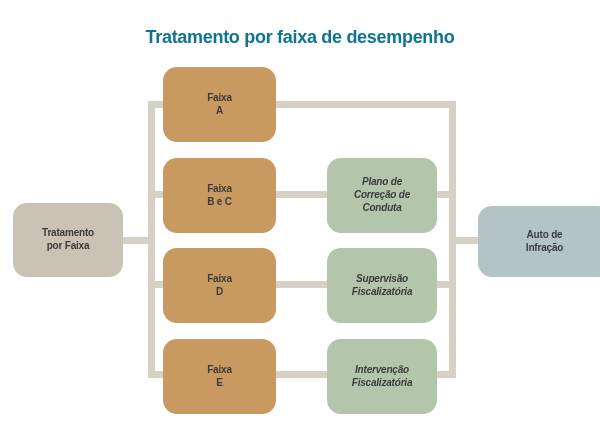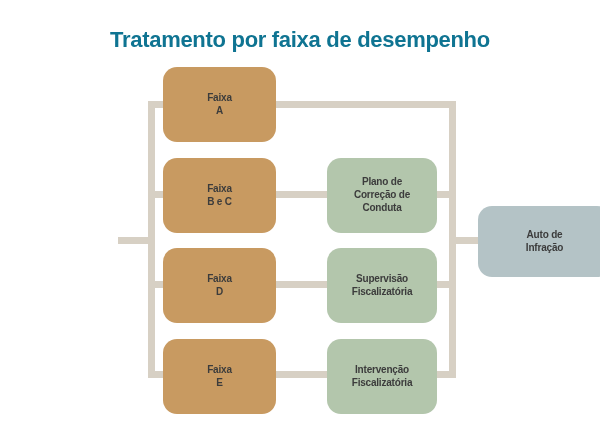--- a/index.html
+++ b/index.html
@@ -15,21 +15,21 @@
     background: #ffffff;
     overflow: hidden;
   }
   .title {
     position: absolute;
     top: 27px;
     left: 0;
     width: 100%;
     margin: 0;
     text-align: center;
-    font-size: 22px;
+    font-size: 18px;
     font-weight: bold;
     letter-spacing: -0.3px;
     color: var(--title, #0f7492);
   }
   .line {
     position: absolute;
     background: var(--connector, #d7d0c4);
   }
   .line.h { height: 7px; }
   .line.v { width: 7px; }
@@ -41,21 +41,21 @@
     justify-content: center;
     text-align: center;
     font-weight: bold;
     font-size: 10px;
     letter-spacing: -0.2px;
     line-height: 1.27;
     color: var(--box-text, #3c3c3c);
   }
   .box .label { white-space: pre-line; }
   .box.band   { left: 163px; width: 113px; height: 75px; background: var(--band-box, #c89a61); }
-  .box.action { left: 327px; width: 110px; height: 75px; background: var(--action-box, #b3c6ac); }
+  .box.action { left: 327px; width: 110px; height: 75px; background: var(--action-box, #b3c6ac); font-style: italic; }
   .box.source { left: 13px;  top: 203px; width: 110px; height: 74px; background: var(--source-box, #cac2b5); }
   .box.result { left: 478px; top: 206px; width: 133px; height: 71px; background: var(--result-box, #b4c3c6); }
   .row-a { top: 67px; }
   .row-b { top: 158px; }
   .row-d { top: 248px; }
   .row-e { top: 339px; }
 </style>
 </head>
 <body>
 
@@ -65,20 +65,24 @@
 
   <div class="line v" style="left:148px; top:101px; height:277px;"></div>
   <div class="line v" style="left:449px; top:101px; height:277px;"></div>
   <div class="line h" style="left:148px; top:101px; width:308px;"></div>
   <div class="line h" style="left:148px; top:191px; width:308px;"></div>
   <div class="line h" style="left:148px; top:281px; width:308px;"></div>
   <div class="line h" style="left:148px; top:371px; width:308px;"></div>
   <div class="line h" style="left:118px; top:237px; width:37px;"></div>
   <div class="line h" style="left:449px; top:237px; width:32px;"></div>
 
+  <div class="box source">
+    <span class="label">Tratamento
+por Faixa</span>
+  </div>
 
   <div class="box band row-a">
     <span class="label">Faixa
 A</span>
   </div>
   <div class="box band row-b">
     <span class="label">Faixa
 B e C</span>
   </div>
   <div class="box band row-d">

